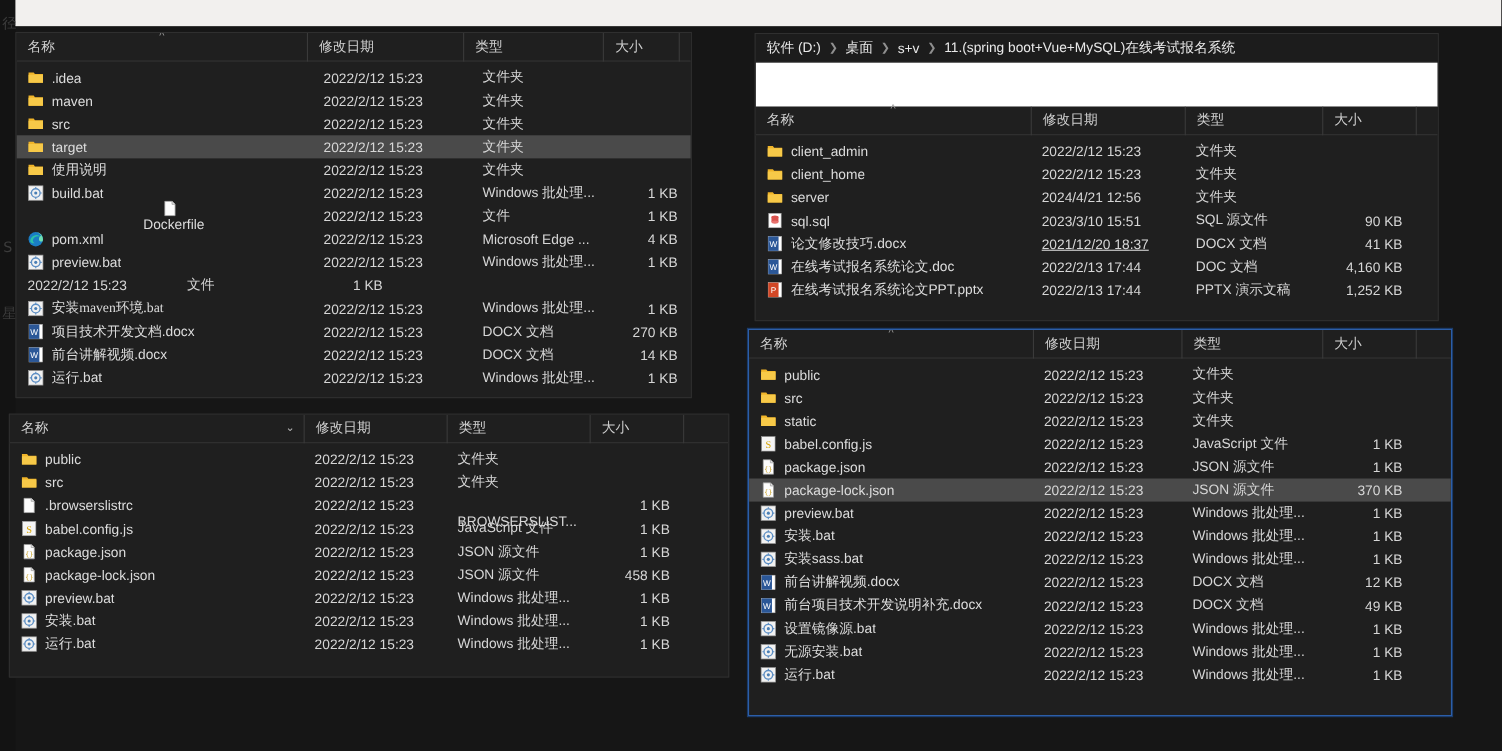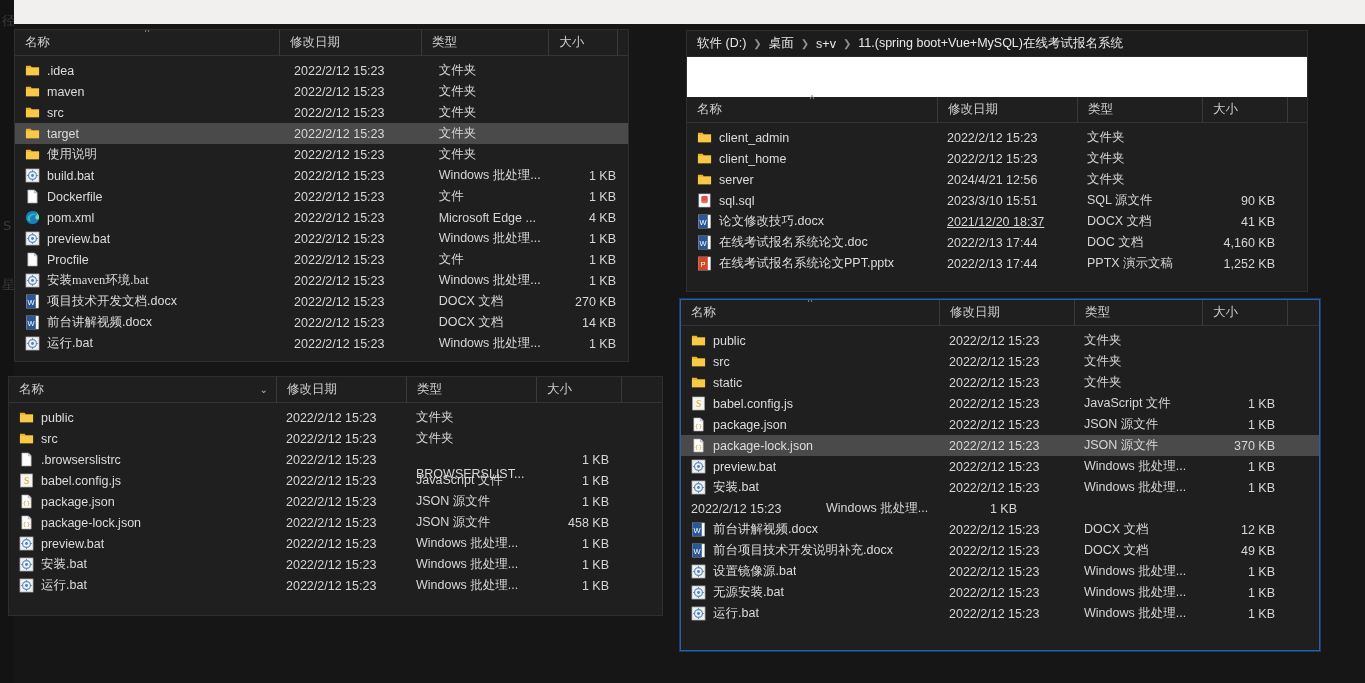--- a/index.html
+++ b/index.html
@@ -206,21 +206,21 @@
                 <path d="M8 2.2v1.6M8 12.2v1.6M2.2 8h1.6M12.2 8h1.6" stroke="#5e8fc4" stroke-width="1.1"></path>
               </svg>
             </span>
             <span class="nm">build.bat</span>
           </div>
           <div class="cell-date" style="width: 145px;">2022/2/12 15:23</div>
           <div class="cell-type" style="width: 130px;">Windows 批处理...</div>
           <div class="cell-size" style="width: 70px;">1 KB</div>
         </div>
         <div class="row">
-          <div class="cell-name" style="width: 270px; padding-left: 10px;">
+          <div class="cell-name" style="width: 270px; padding-left: 10px; flex-direction: column;">
             <span class="ic">
               <svg width="15" height="15" viewBox="0 0 16 16">
                 <path d="M3 1h7l3 3v11H3z" fill="#fdfdfd" stroke="#9b9b9b" stroke-width="0.7"></path>
                 <path d="M10 1v3h3" fill="#e3e3e3" stroke="#9b9b9b" stroke-width="0.7"></path>
               </svg>
             </span>
             <span class="nm">Dockerfile</span>
           </div>
           <div class="cell-date" style="width: 145px;">2022/2/12 15:23</div>
           <div class="cell-type" style="width: 130px;">文件</div>
@@ -251,29 +251,20 @@
                 <path d="M8 2.2v1.6M8 12.2v1.6M2.2 8h1.6M12.2 8h1.6" stroke="#5e8fc4" stroke-width="1.1"></path>
               </svg>
             </span>
             <span class="nm">preview.bat</span>
           </div>
           <div class="cell-date" style="width: 145px;">2022/2/12 15:23</div>
           <div class="cell-type" style="width: 130px;">Windows 批处理...</div>
           <div class="cell-size" style="width: 70px;">1 KB</div>
         </div>
         <div class="row">
-          <div class="cell-name" style="width: 270px; padding-left: 10px;">
-            <span class="ic">
-              <svg width="15" height="15" viewBox="0 0 16 16">
-                <path d="M3 1h7l3 3v11H3z" fill="#fdfdfd" stroke="#9b9b9b" stroke-width="0.7"></path>
-                <path d="M10 1v3h3" fill="#e3e3e3" stroke="#9b9b9b" stroke-width="0.7"></path>
-              </svg>
-            </span>
-            <span class="nm">Procfile</span>
-          </div>
           <div class="cell-date" style="width: 145px;">2022/2/12 15:23</div>
           <div class="cell-type" style="width: 130px;">文件</div>
           <div class="cell-size" style="width: 70px;">1 KB</div>
         </div>
         <div class="row">
           <div class="cell-name" style="width: 270px; padding-left: 10px; font-family: Liberation Serif, serif;">
             <span class="ic">
               <svg width="15" height="15" viewBox="0 0 16 16">
                 <rect x="1" y="1" width="14" height="14" fill="#f1f1f1" stroke="#9a9a9a" stroke-width="0.7"></rect>
                 <circle cx="8" cy="8" r="4.2" fill="none" stroke="#5e8fc4" stroke-width="1.3"></circle>
@@ -755,20 +746,31 @@
                 <path d="M8 2.2v1.6M8 12.2v1.6M2.2 8h1.6M12.2 8h1.6" stroke="#5e8fc4" stroke-width="1.1"></path>
               </svg>
             </span>
             <span class="nm">安装.bat</span>
           </div>
           <div class="cell-date" style="width: 135px;">2022/2/12 15:23</div>
           <div class="cell-type" style="width: 128px;">Windows 批处理...</div>
           <div class="cell-size" style="width: 85px;">1 KB</div>
         </div>
         <div class="row">
+          <div class="cell-name" style="width: 258px; padding-left: 10px;">
+            <span class="ic">
+              <svg width="15" height="15" viewBox="0 0 16 16">
+                <rect x="1" y="1" width="14" height="14" fill="#f1f1f1" stroke="#9a9a9a" stroke-width="0.7"></rect>
+                <circle cx="8" cy="8" r="4.2" fill="none" stroke="#5e8fc4" stroke-width="1.3"></circle>
+                <circle cx="8" cy="8" r="1.5" fill="#4a7fb5"></circle>
+                <path d="M8 2.2v1.6M8 12.2v1.6M2.2 8h1.6M12.2 8h1.6" stroke="#5e8fc4" stroke-width="1.1"></path>
+              </svg>
+            </span>
+            <span class="nm">安装sass.bat</span>
+          </div>
           <div class="cell-date" style="width: 135px;">2022/2/12 15:23</div>
           <div class="cell-type" style="width: 128px;">Windows 批处理...</div>
           <div class="cell-size" style="width: 85px;">1 KB</div>
         </div>
         <div class="row">
           <div class="cell-name" style="width: 258px; padding-left: 10px;">
             <span class="ic">
               <svg width="15" height="15" viewBox="0 0 16 16">
                 <rect x="1.5" y="1" width="13" height="14" fill="#ffffff" stroke="#b5b5b5" stroke-width="0.6"></rect>
                 <rect x="1.5" y="1" width="10" height="14" fill="#2b5797"></rect>

